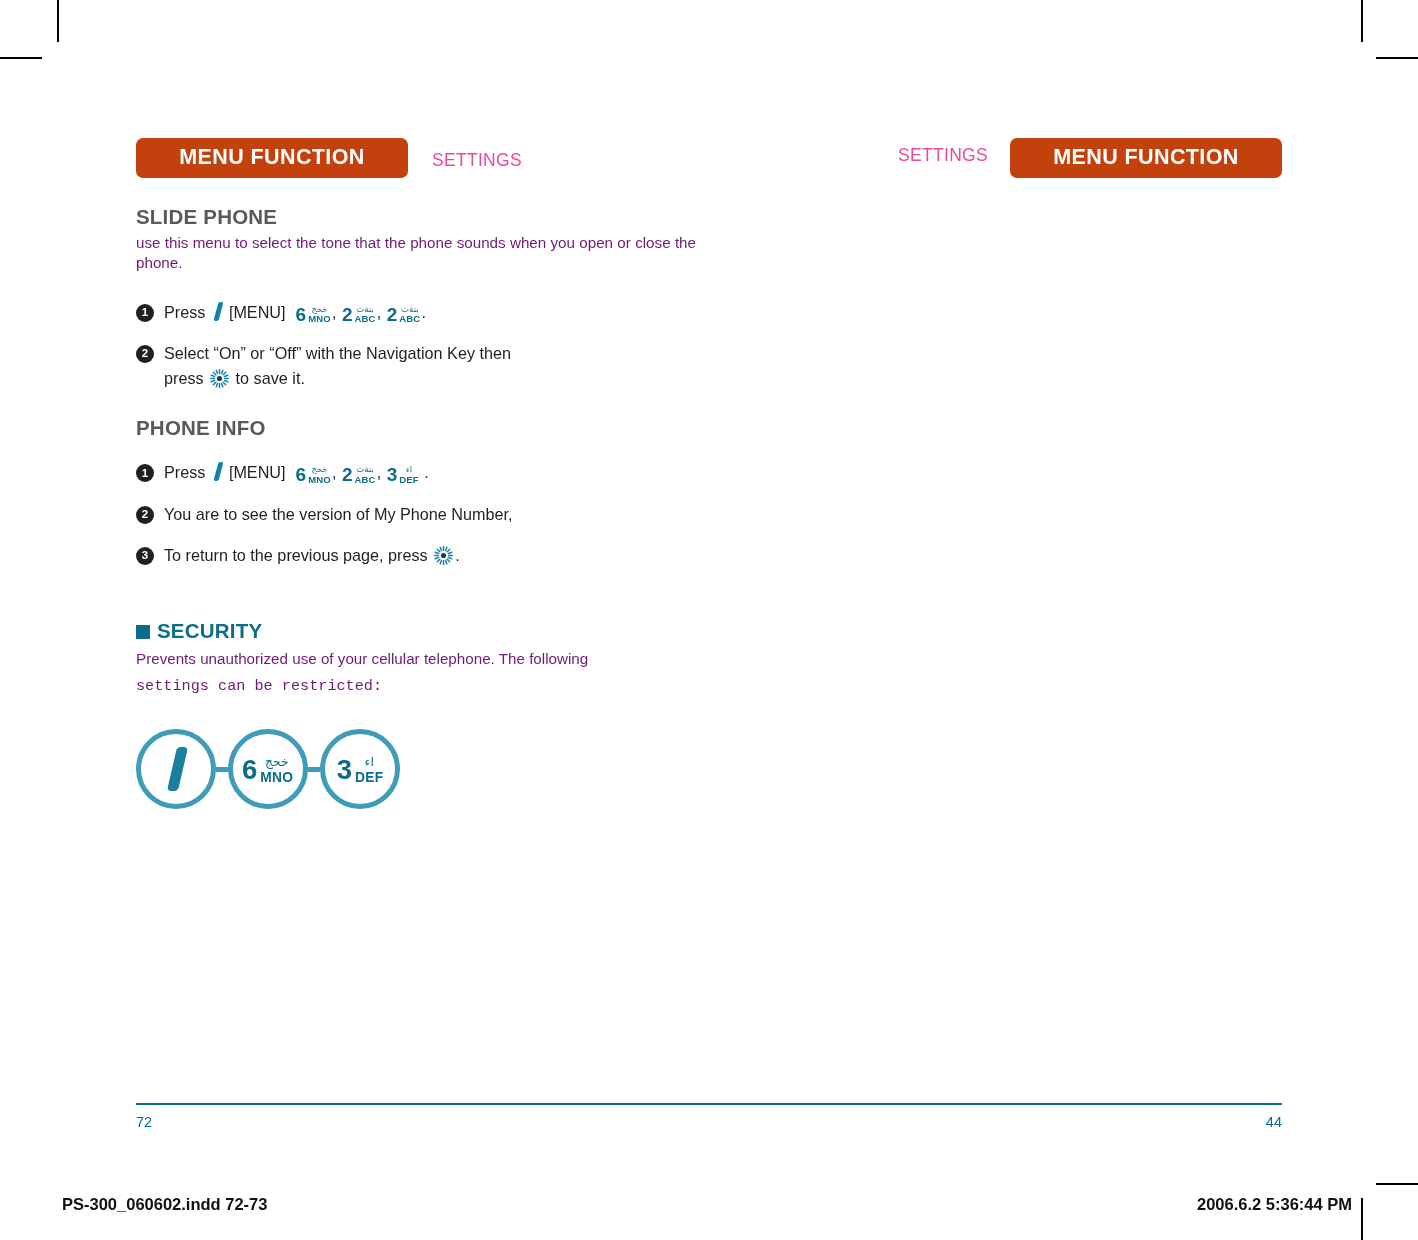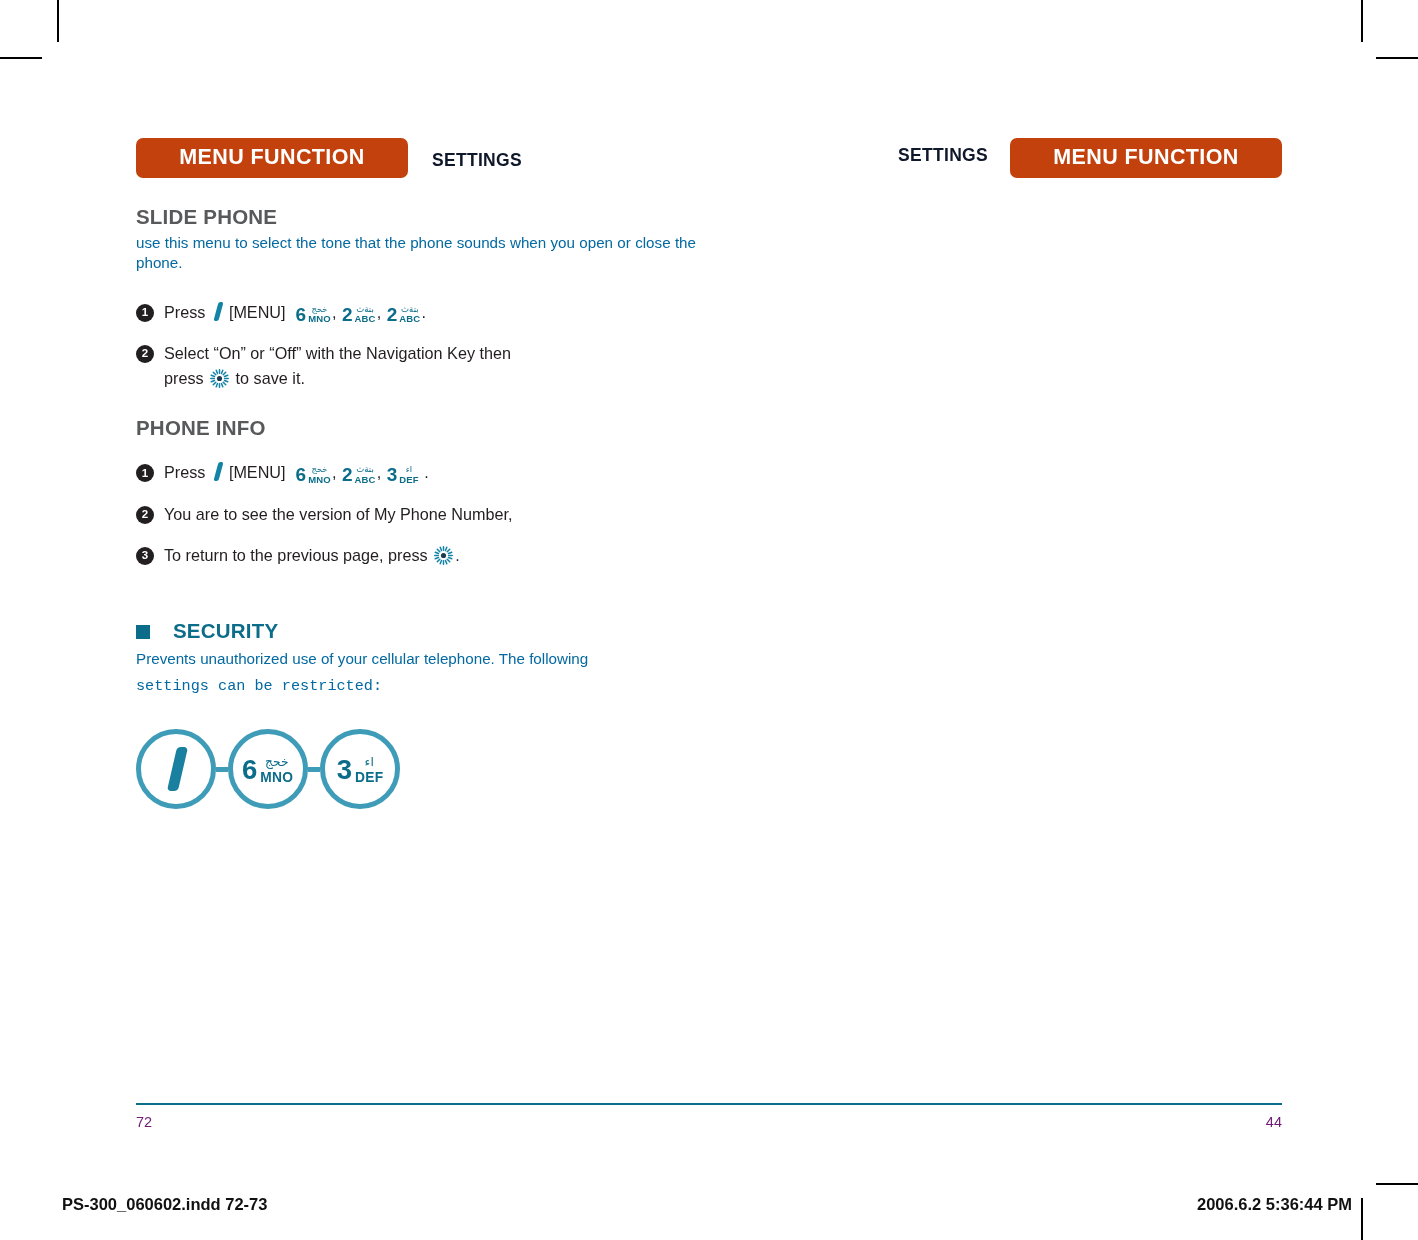--- a/index.html
+++ b/index.html
@@ -25,42 +25,42 @@
   .runhead{position:absolute;top:138px;display:flex;align-items:center;}
   .runhead.left{left:136px;}
   .runhead.right{right:136px;}
   .tab-pill{
     background:#c2410c;color:#ffffff;
     font-size:21.5px;font-weight:bold;letter-spacing:.4px;
     padding:8px 0 9px 0;width:272px;text-align:center;
     border-radius:7px;line-height:1.08;
   }
   .tab-flat{
-    color:#0f172a;font-size:17.5px;font-weight:bold;letter-spacing:.3px;
+    color:#ec4899;font-size:17.5px;font-weight:normal;letter-spacing:.3px;
     padding:0 14px;line-height:1;
   }
   .runhead.left .tab-flat{margin-left:10px;margin-top:6px;}
   .runhead.right .tab-flat{margin-right:8px;margin-top:-4px;}
 
   
   .col{position:absolute;}
   .col.left{left:136px;top:205px;width:560px;}
 
   h2.sec{
     font-size:20.5px;font-weight:bold;color:#58595b;
     letter-spacing:.2px;margin:0 0 3px 0;line-height:1.2;
   }
   h2.sec-security{
     font-size:20.5px;font-weight:bold;color:#0b6d89;
     letter-spacing:.2px;margin:0 0 2px 0;line-height:1.2;
-    display:flex;align-items:center;gap:23px;
+    display:flex;align-items:center;gap:7px;
   }
   .sq{width:14px;height:14px;background:#0b6d89;display:inline-block;flex:0 0 auto;}
   p.lead{
-    font-size:15.2px;line-height:1.36;margin:0;color:#0369a1;
+    font-size:15.2px;line-height:1.36;margin:0;color:#701a75;
   }
   p.lead.just{text-align:justify;}
   .gap-s{height:17px;}
   .gap-m{height:26px;}
   .gap-xl{height:52px;}
 
   
   .step{display:flex;align-items:flex-start;font-size:16.2px;line-height:1.5;}
   .bullnum{
     flex:0 0 auto;width:18px;height:18px;border-radius:50%;
@@ -105,21 +105,21 @@
   .circ .bigslash i{
     position:absolute;left:3px;top:0;width:11px;height:44px;
     background:#19819f;transform:skewX(-13deg);border-radius:4px;display:block;
   }
   .circ .key{transform:scale(1.45);transform-origin:center;}
 
   
   .rule{position:absolute;height:1.5px;background:#0b6d89;}
   .rule.left{left:136px;top:1103px;width:1146px;}
   .pgnum{
-    position:absolute;top:1114px;font-size:14.5px;color:#701a75;
+    position:absolute;top:1114px;font-size:14.5px;color:#0369a1;
   }
   .pgnum.left{left:136px;}
   .pgnum.right{right:136px;}
 
   .imprint{
     position:absolute;bottom:26px;font-size:16.5px;font-weight:bold;color:#111;
     font-family:"Liberation Sans","DejaVu Sans",sans-serif;
   }
   .imprint.file{left:62px;}
   .imprint.date{right:66px;}

